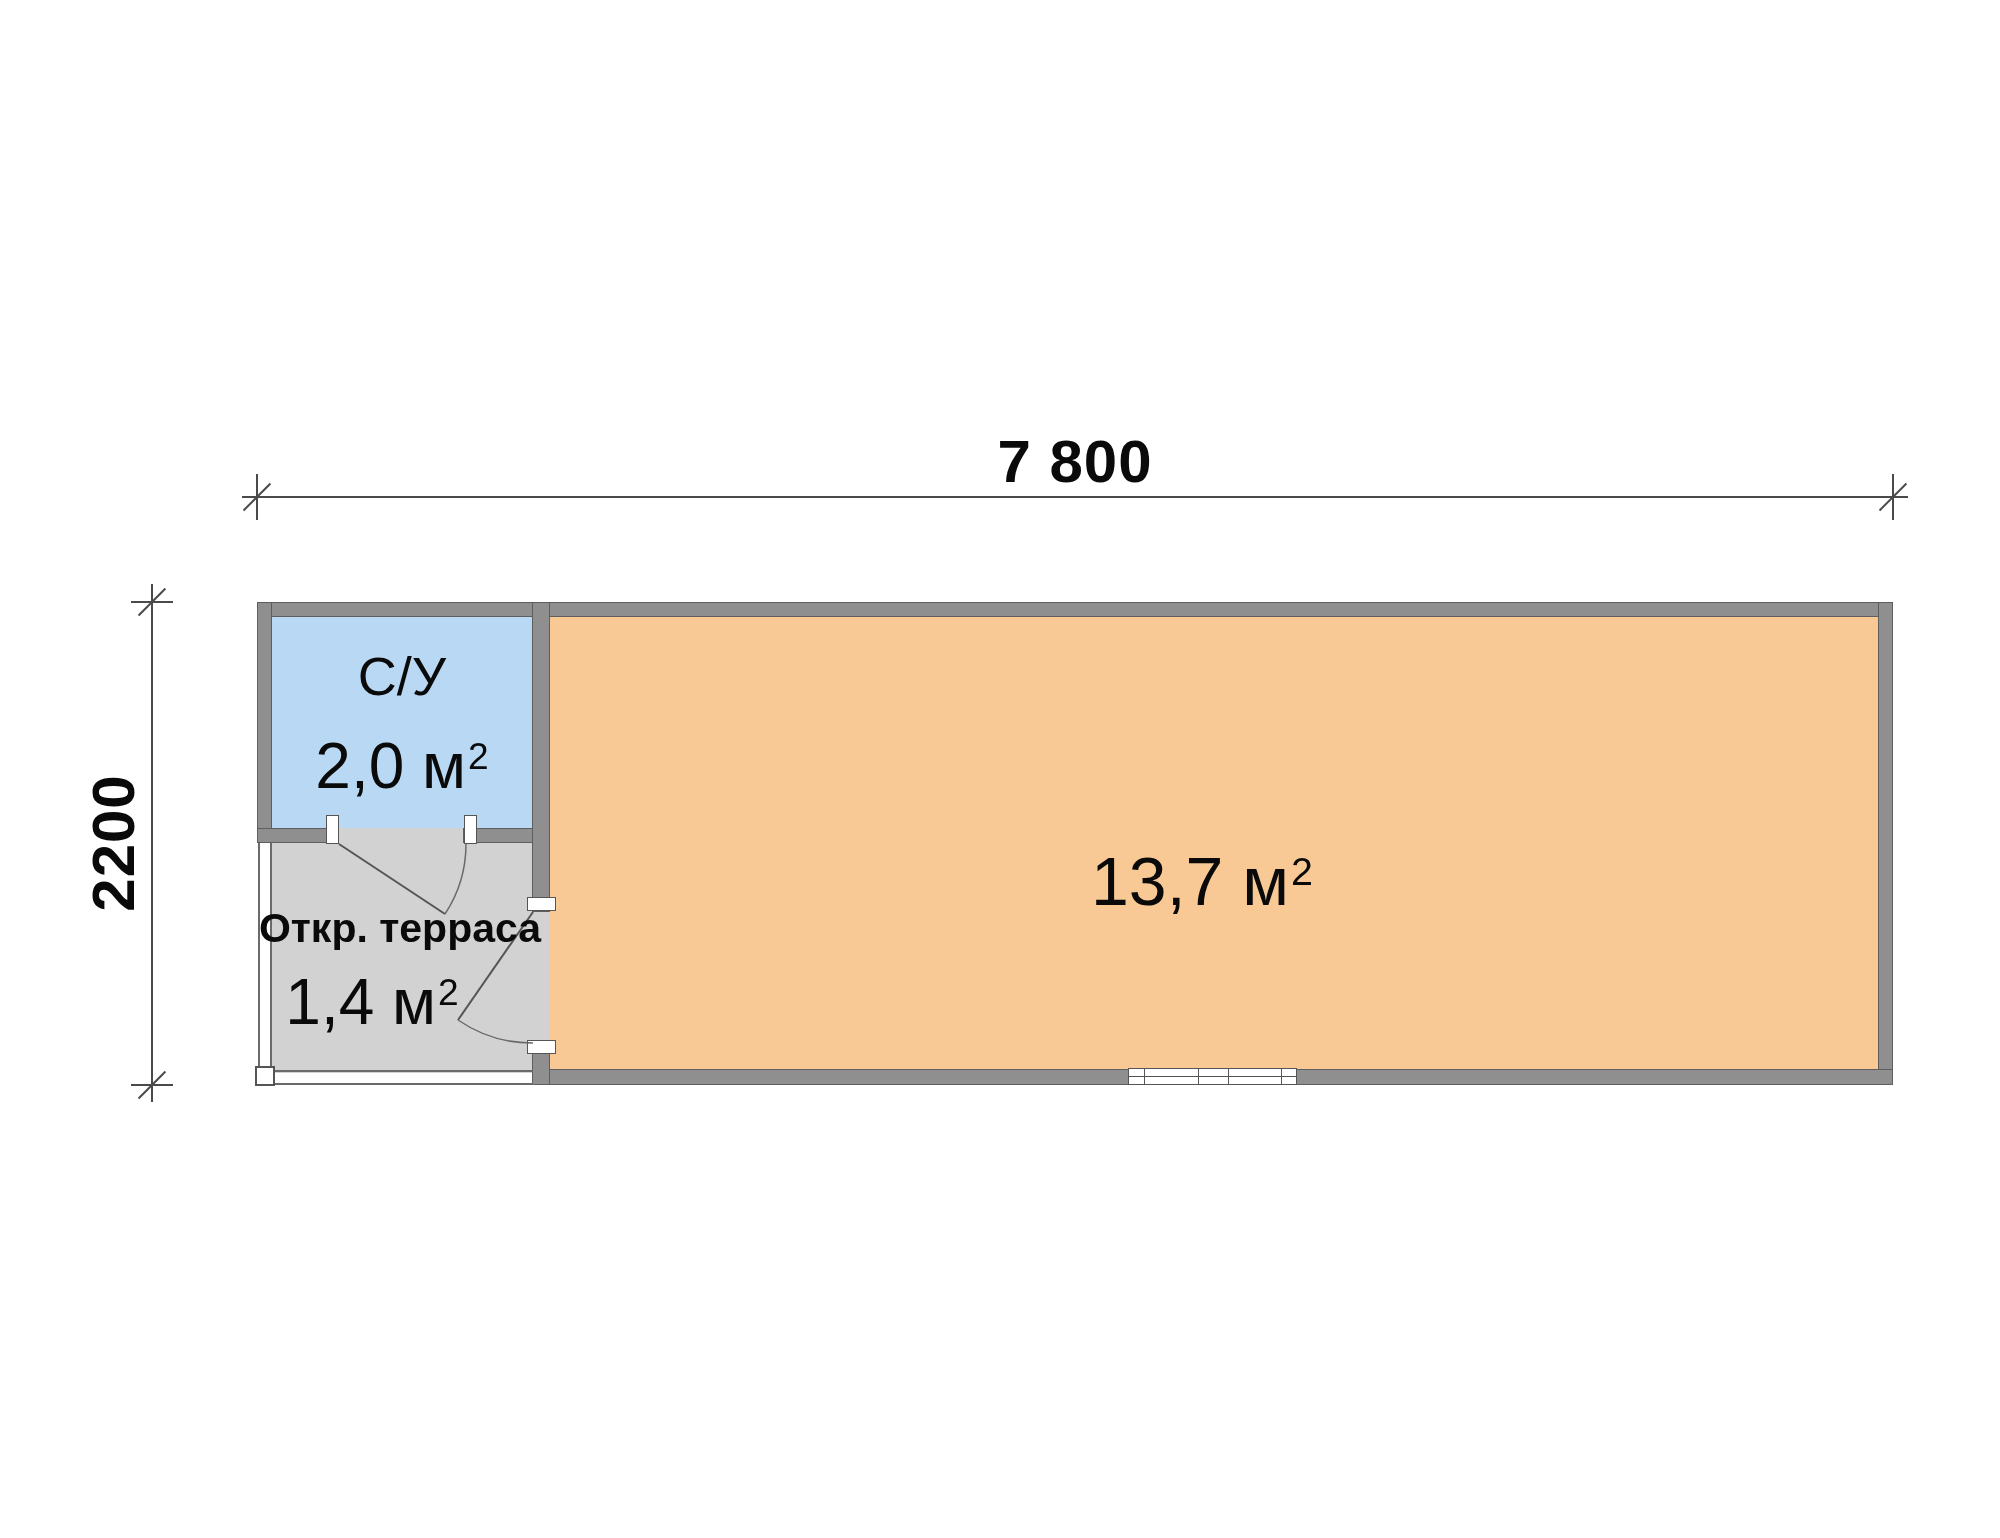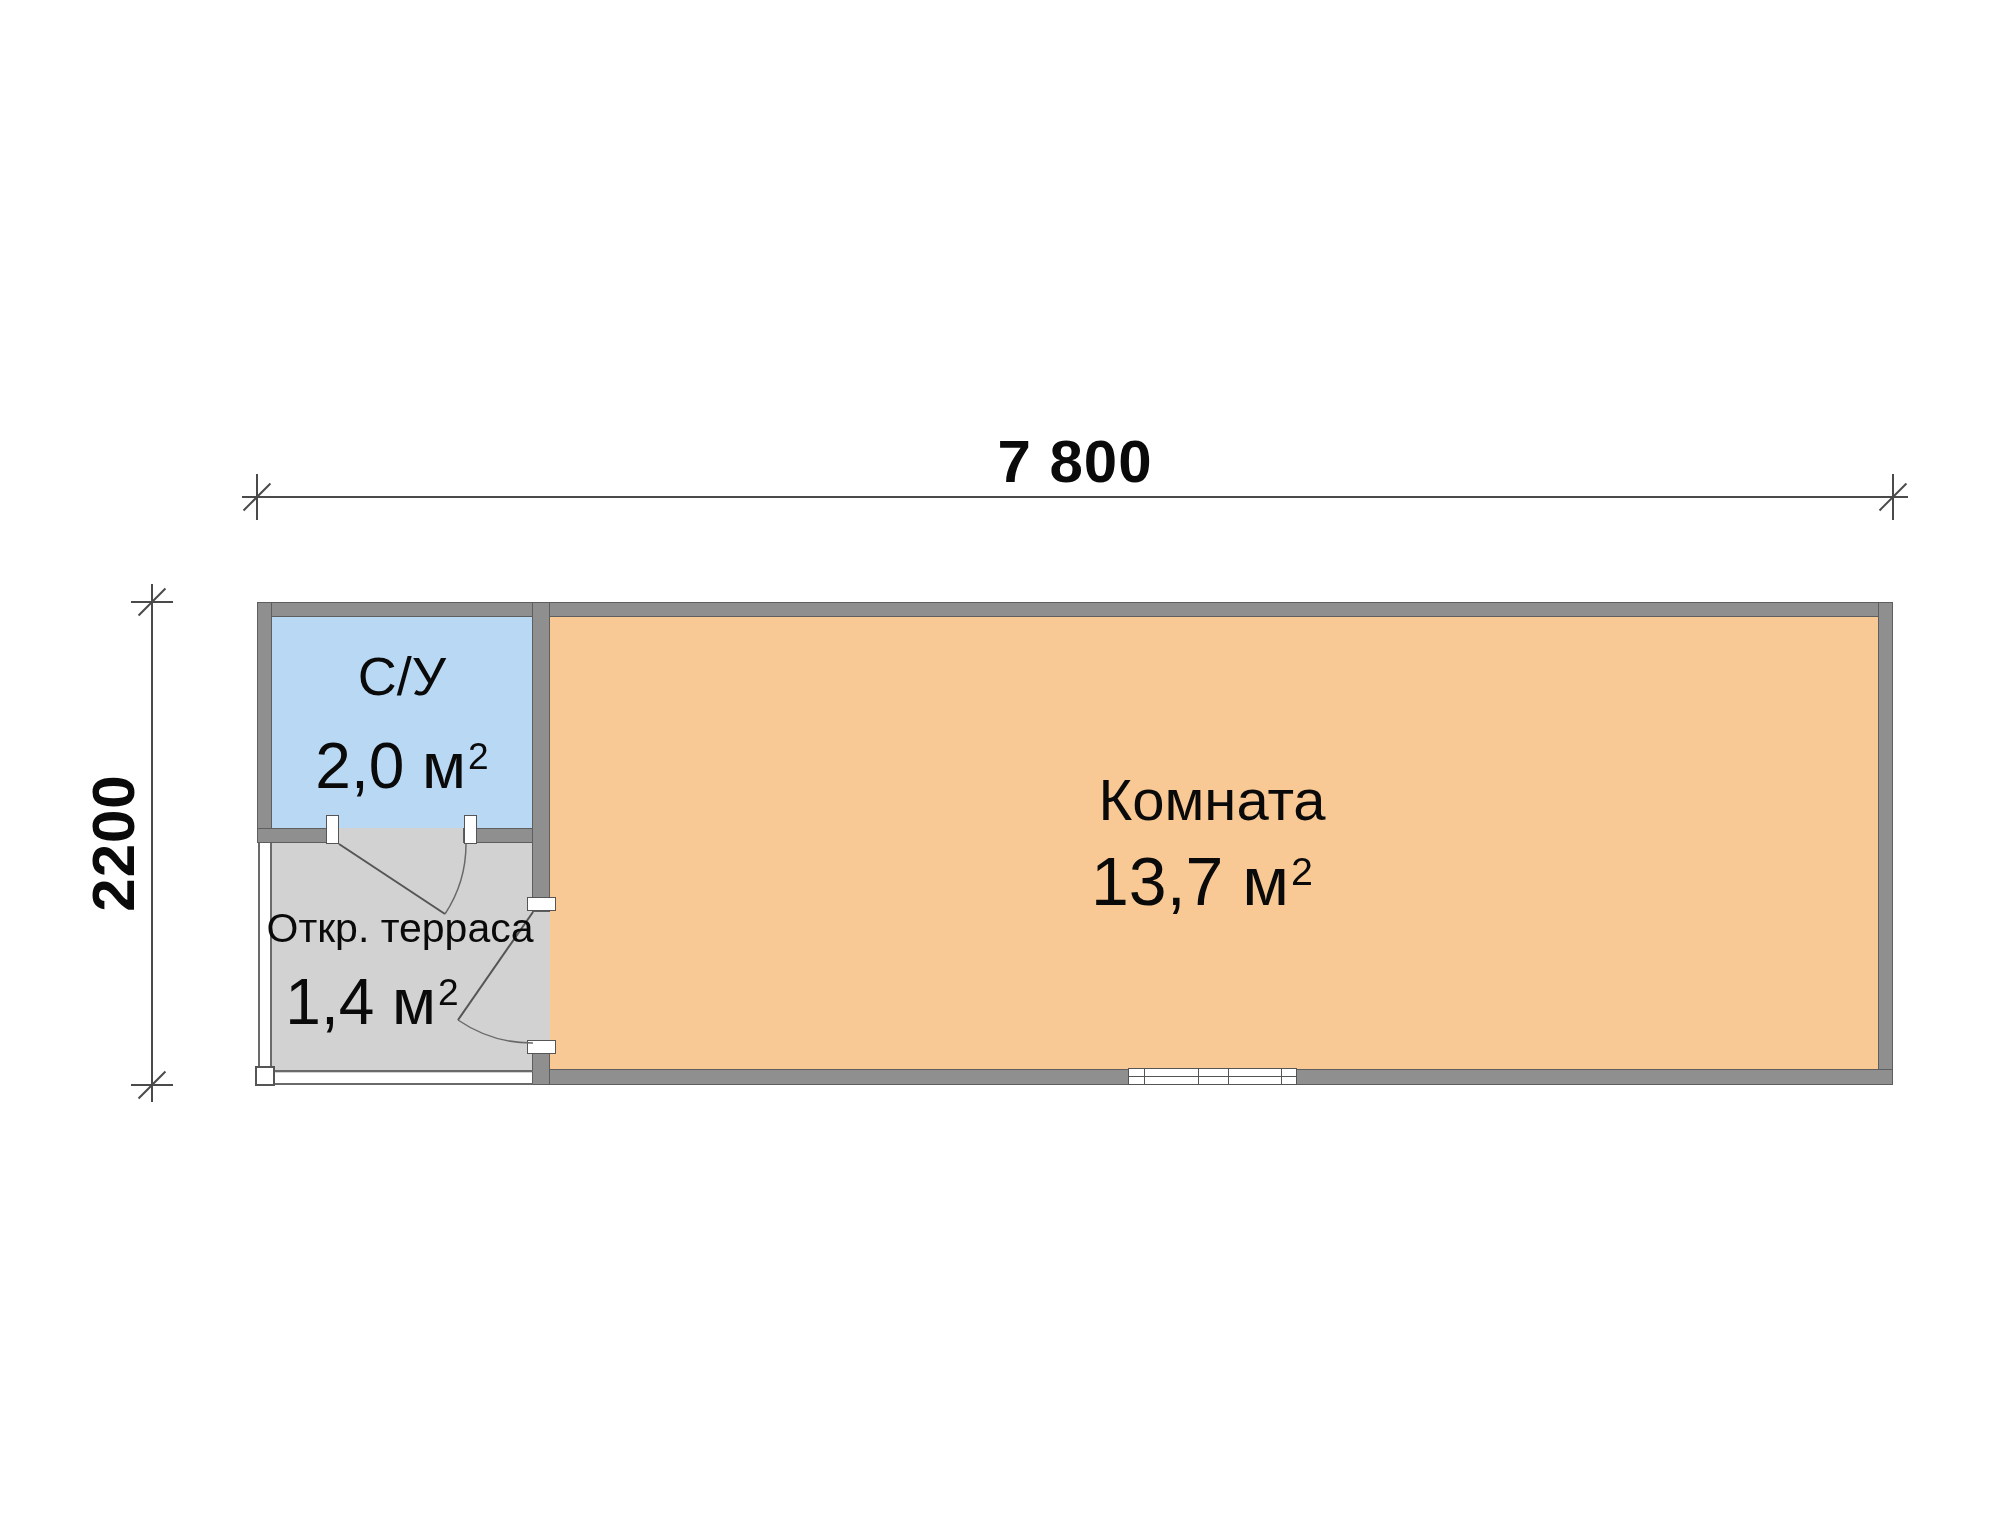--- a/index.html
+++ b/index.html
@@ -133,23 +133,22 @@
     <path d="M466,844 A127,127 0 0 1 445,914" stroke="#6a6a6a" stroke-width="1.5" fill="none"></path>
     <path d="M533,912 L458,1020" stroke="#555555" stroke-width="2" fill="none"></path>
     <path d="M533,1043 A131,131 0 0 1 458,1020" stroke="#6a6a6a" stroke-width="1.5" fill="none"></path>
   </svg>
 
   <div class="label lbl-su" style="left:402px; top:676px;">С/У</div>
   <div class="label lbl-su-a" style="left:402px; top:766px;">
     <span>2,0 м</span><sup>2</sup>
   </div>
 
-  <div class="label lbl-terr" style="left:400px; top:928px;">Откр. терраса</div>
+  <div class="label lbl-terr" style="left:400px; top:928px;font-weight:bold;">Откр. терраса</div>
   <div class="label lbl-terr-a" style="left:372px; top:1002px;">
     <span>1,4 м</span><sup>2</sup>
   </div>
 
-  <div class="label lbl-room" style="left:1212px; top:800px;">Комната</div>
   <div class="label lbl-room-a" style="left:1202px; top:881px;">
     <span>13,7 м</span><sup>2</sup>
   </div>
 
 </div>
 
 </body></html>

